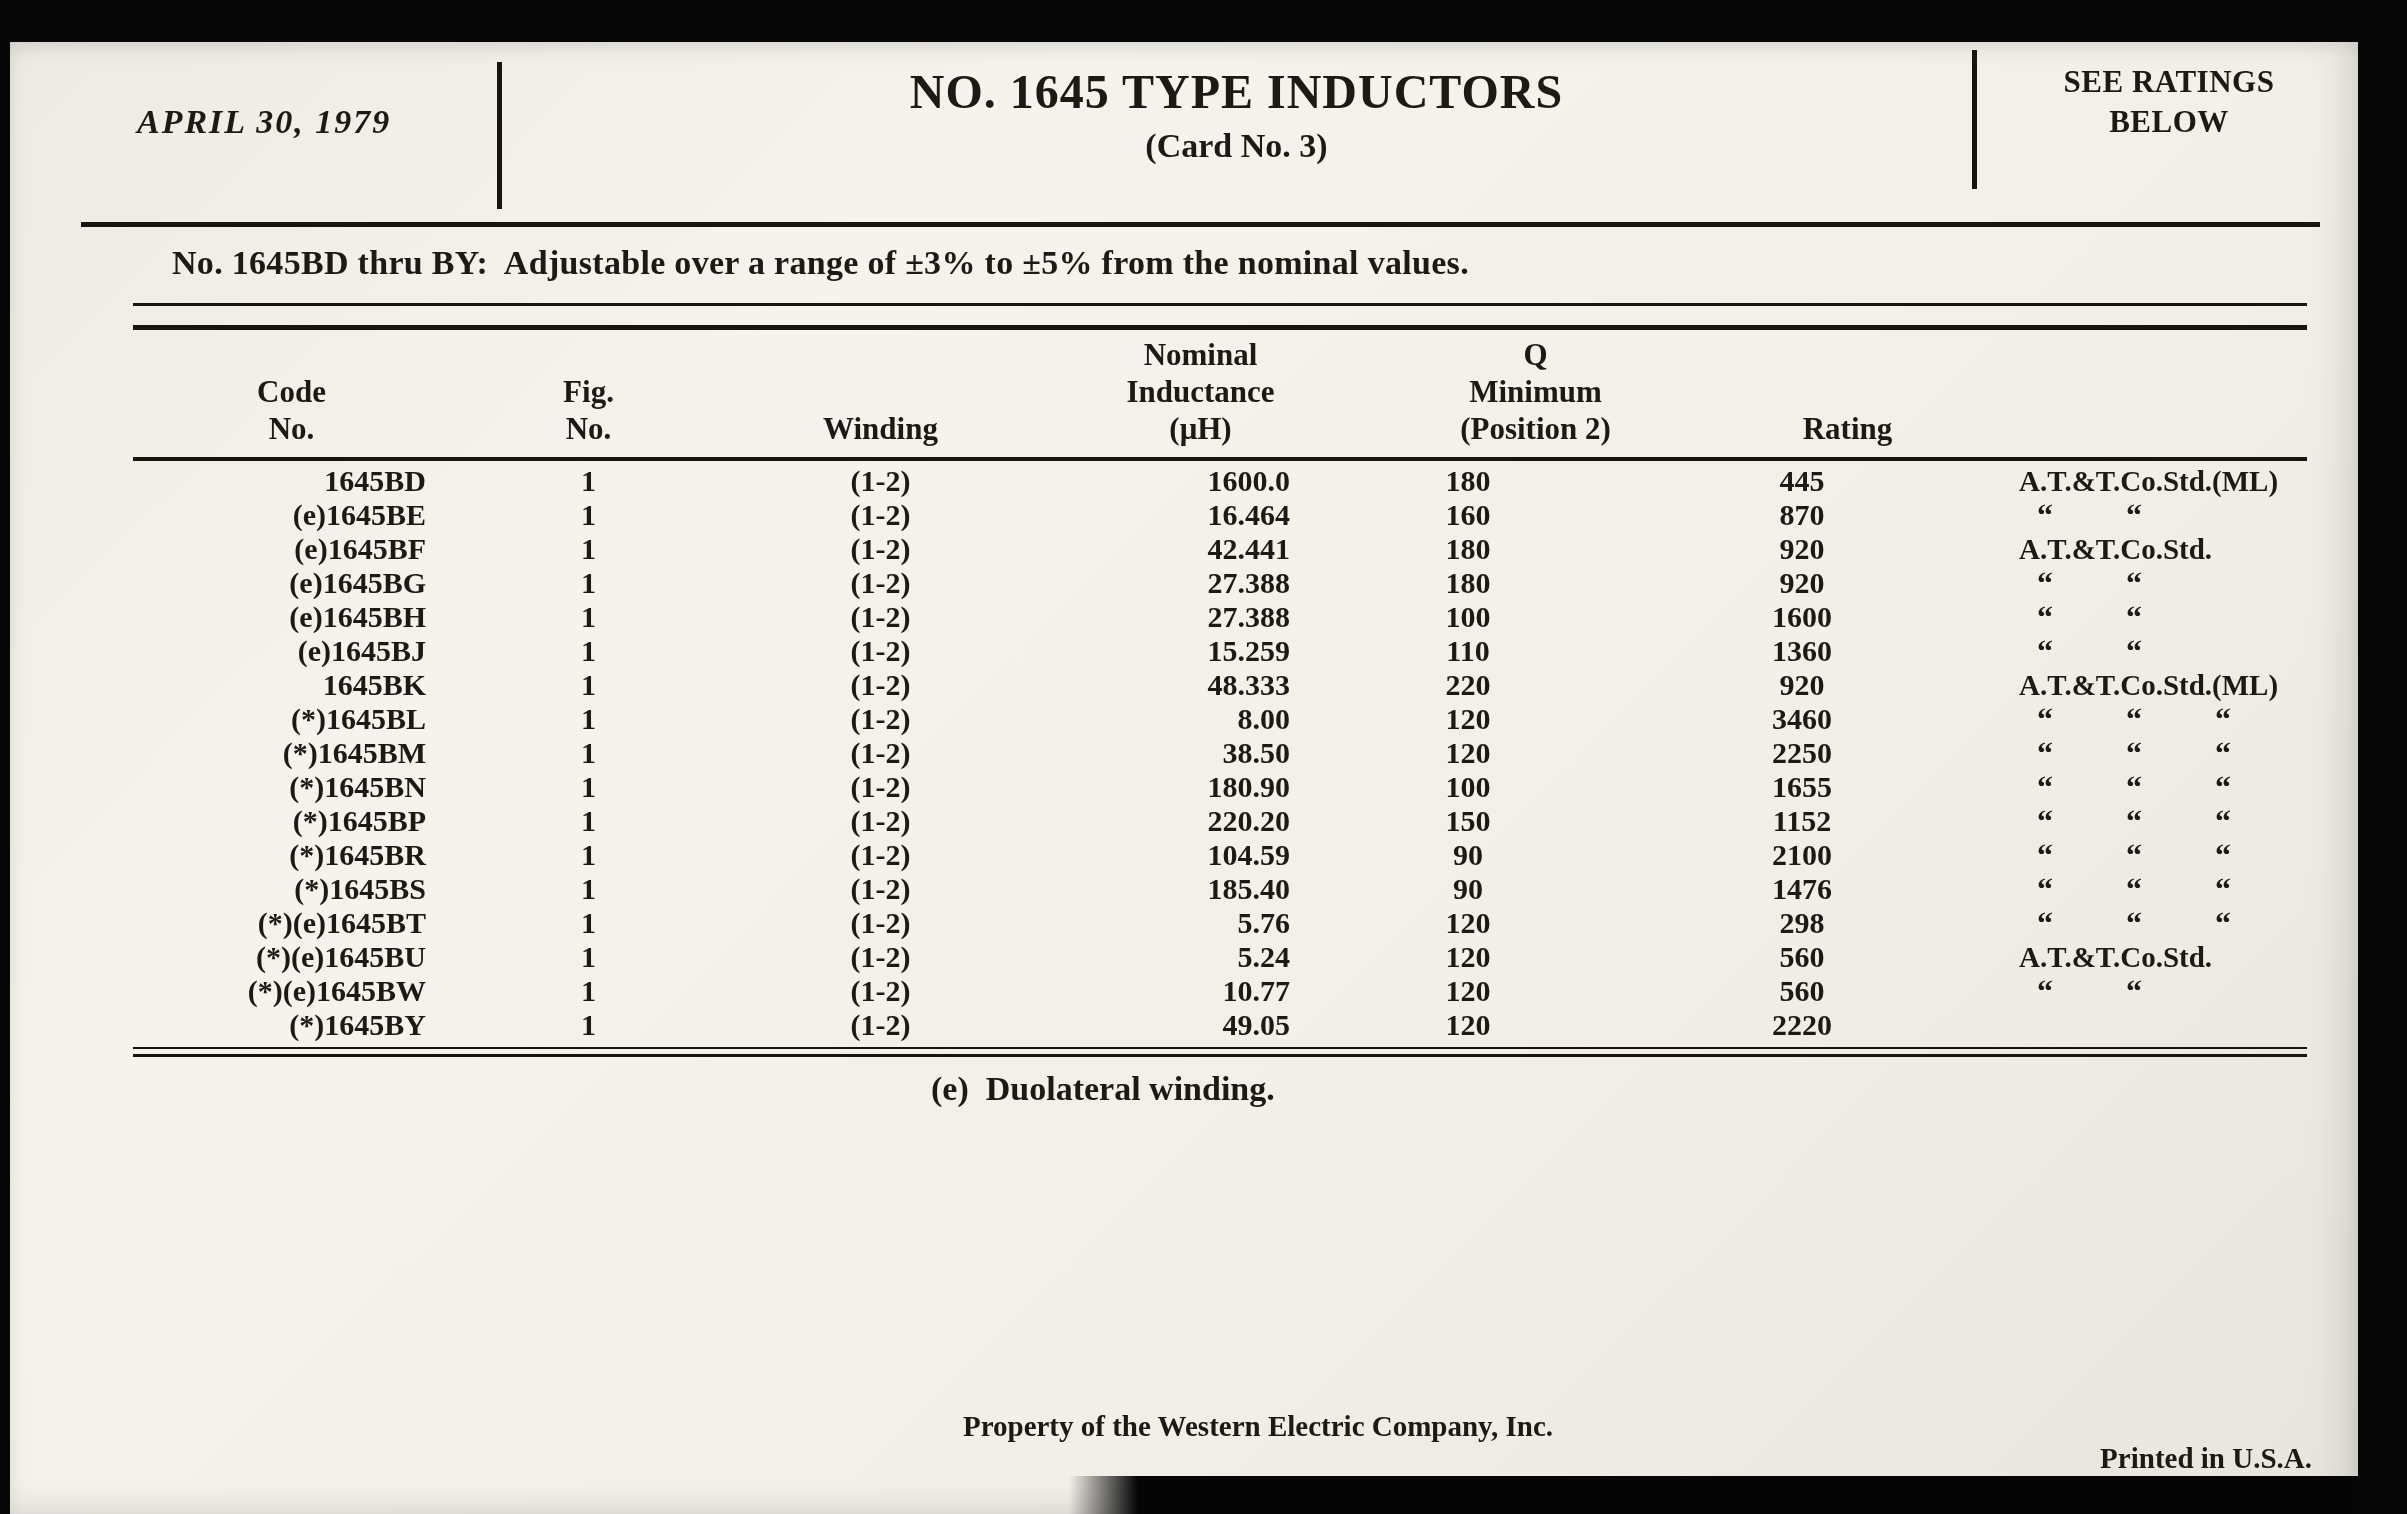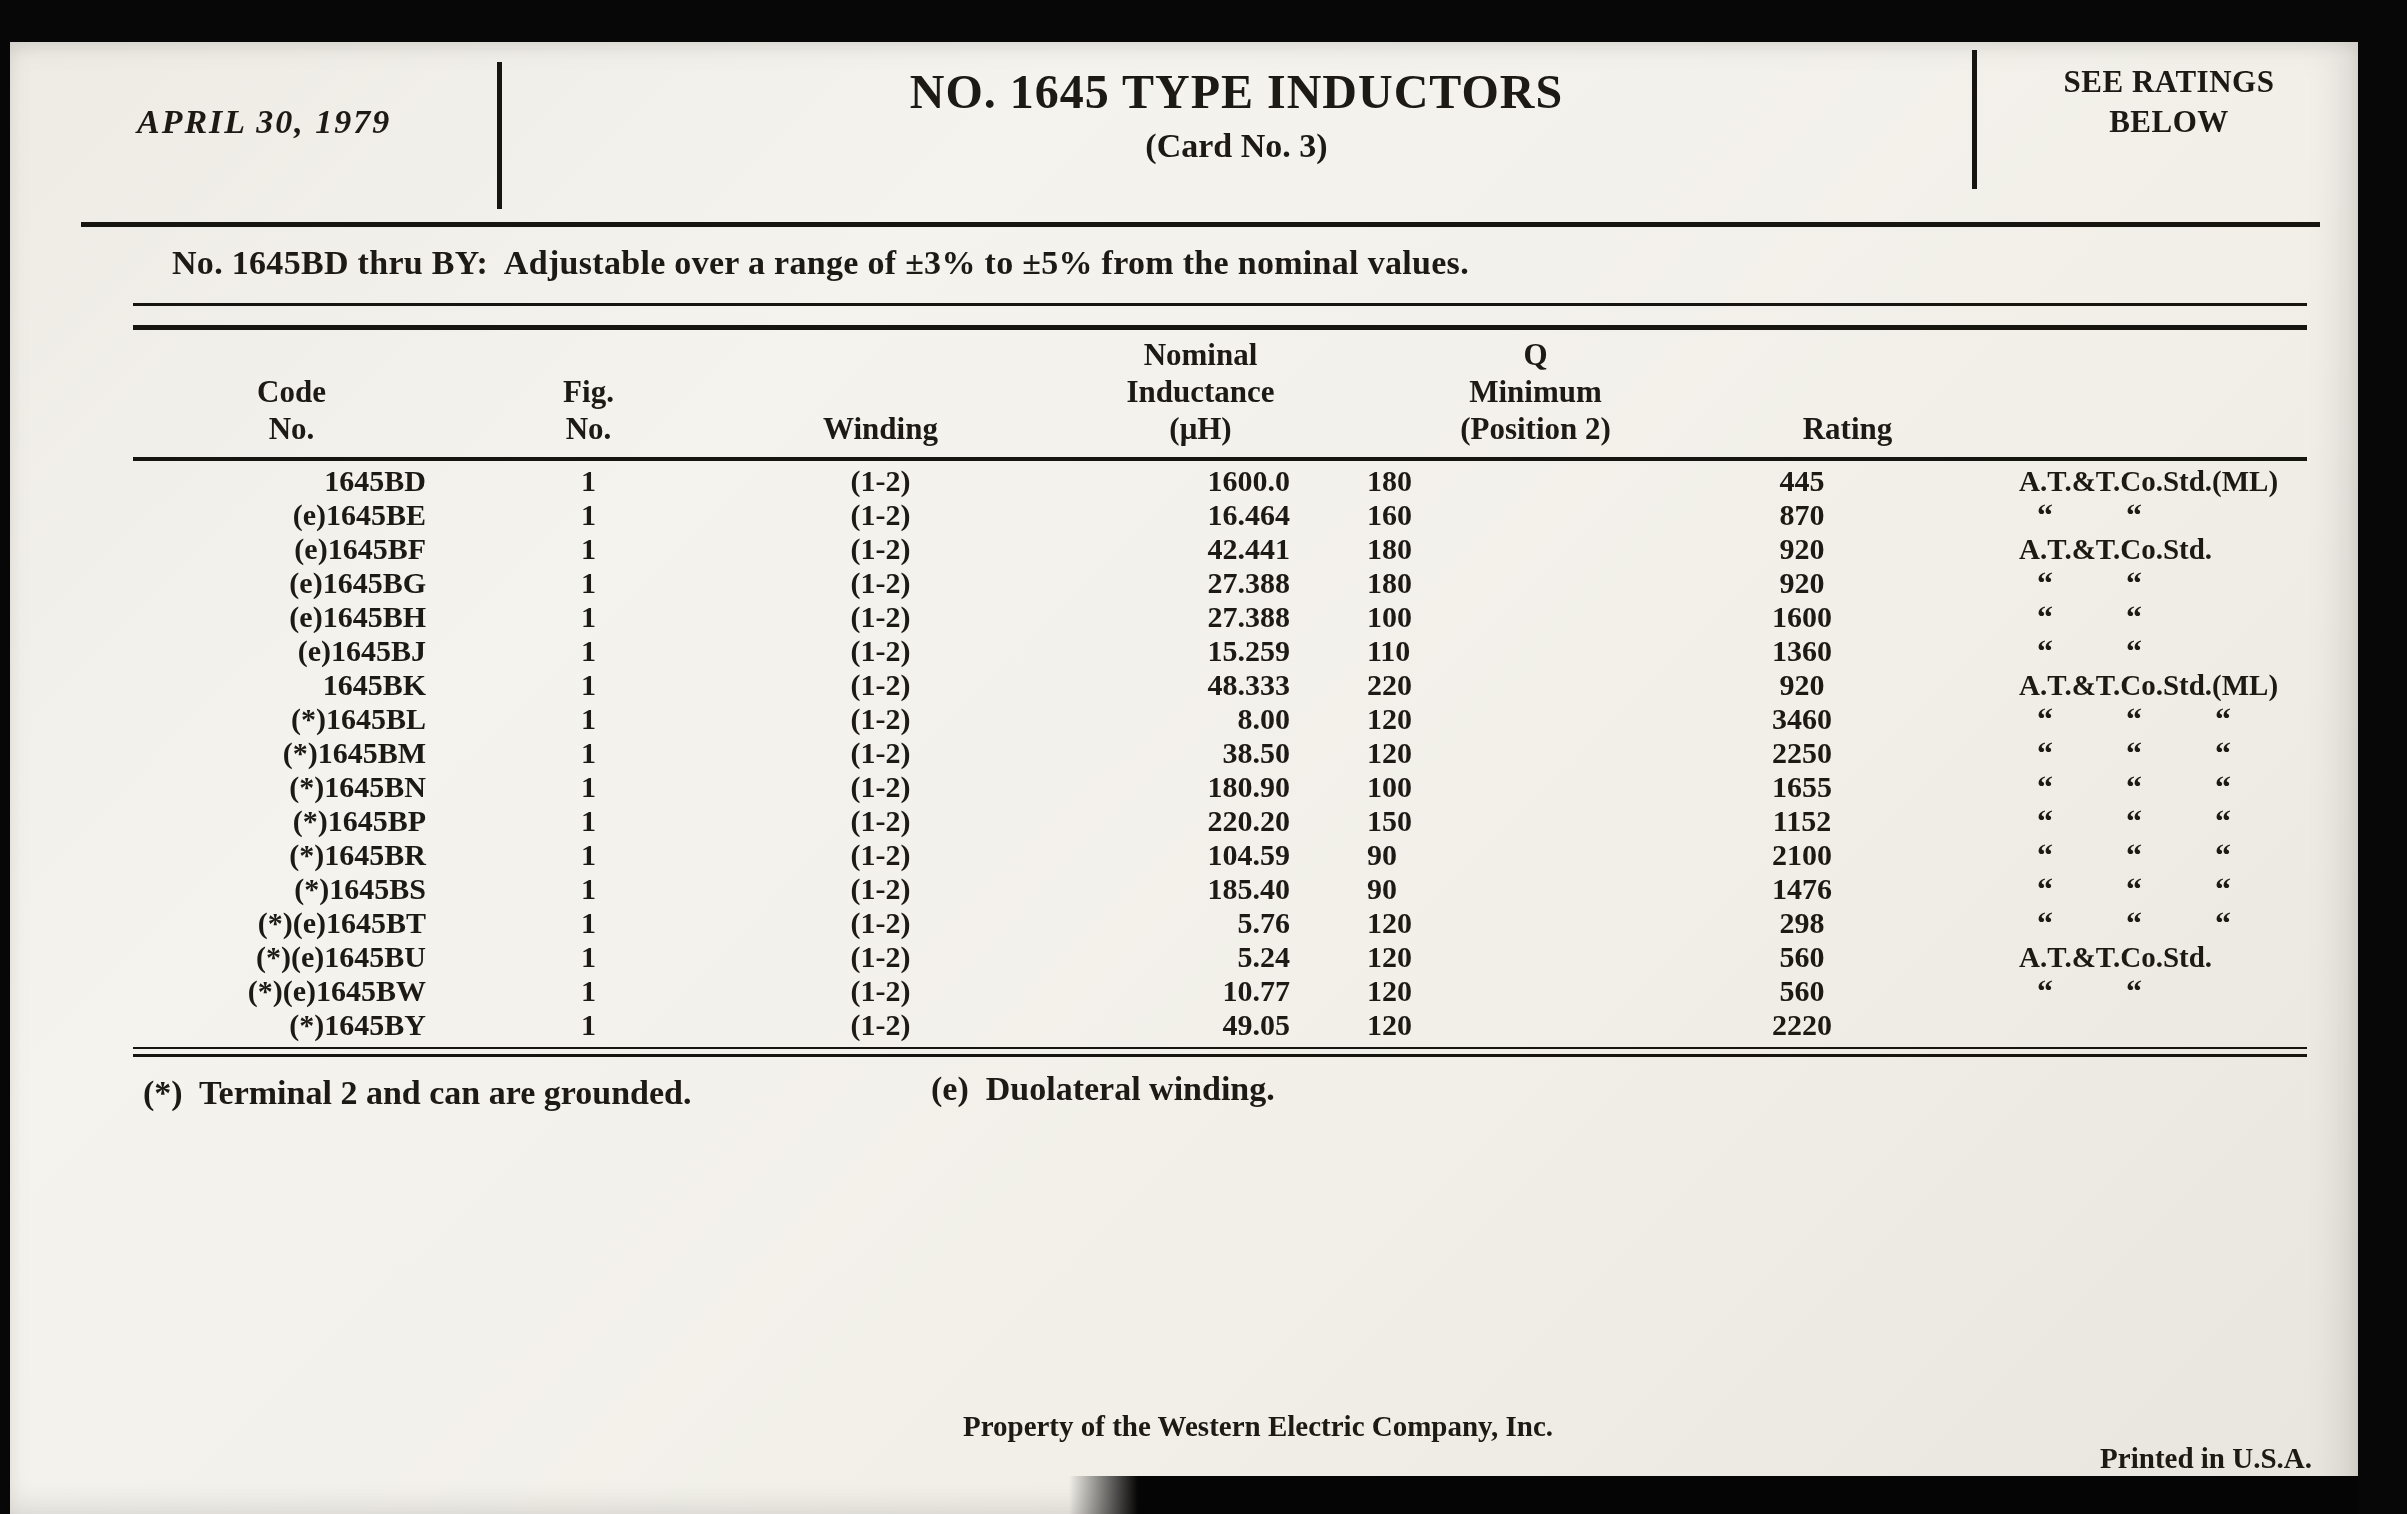--- a/index.html
+++ b/index.html
@@ -52,21 +52,21 @@
   .thead { align-items:end; min-height:111px; padding:6px 0 10px; }
   .th {
     text-align:center; font-size:31px; font-weight:700;
     line-height:37px; white-space:pre-line;
   }
   .tbody { padding-top:3px; }
   .tr { height:34px; }
   .td { font-size:30px; font-weight:700; line-height:34px; text-align:center; white-space:nowrap; }
   .td.code    { text-align:right; padding-right:24px; }
   .td.ind     { text-align:right; padding-right:77px; }
-  .td.q       { text-align:left; padding-right:135px; }
+  .td.q       { text-align:center; padding-right:135px; }
   .td.freq    { text-align:center; padding-right:91px;font-family:Liberation Serif, serif; }
   .td.rating  { text-align:left;  padding-left:28px; font-size:29px; }
   .td.rating.ditto { word-spacing:65px; padding-left:46px; font-size:32px; }
 
   
   .fn-star { position:absolute; left:133px; top:1032px; font-size:34px; font-weight:700; white-space:pre-wrap; }
   .fn-e    { position:absolute; left:921px; top:1028px; font-size:34px; font-weight:700; white-space:pre-wrap; }
   .footer-center {
     position:absolute; left:634px; top:1368px; width:1228px;
     text-align:center; font-size:29px; font-weight:700;
@@ -275,21 +275,20 @@
           <div class="td q">120</div>
           <div class="td freq">2220</div>
           <div class="td rating"></div>
         </div>
       </div>
 
     <div class="rule-bot-a"></div>
     <div class="rule-bot-b"></div>
   </div>
 
-  <div class="fn-star">(*)  Terminal 2 and can are grounded.</div>
   <div class="fn-e">(e)  Duolateral winding.</div>
 
   <div class="footer-center">Property of the Western Electric Company, Inc.</div>
   <div class="footer-right">Printed in U.S.A.</div>
 
   <div class="bottom-bar"></div>
 </div>
 
 
 </body></html>

